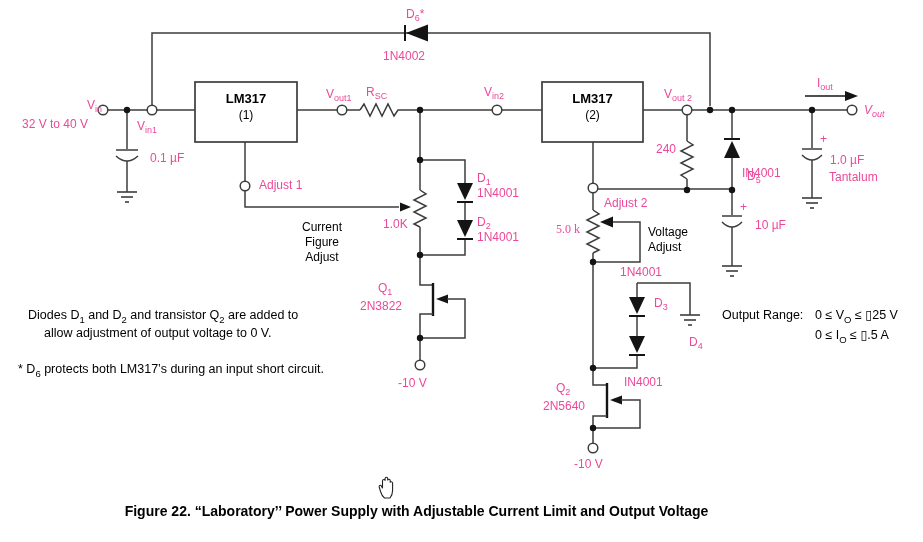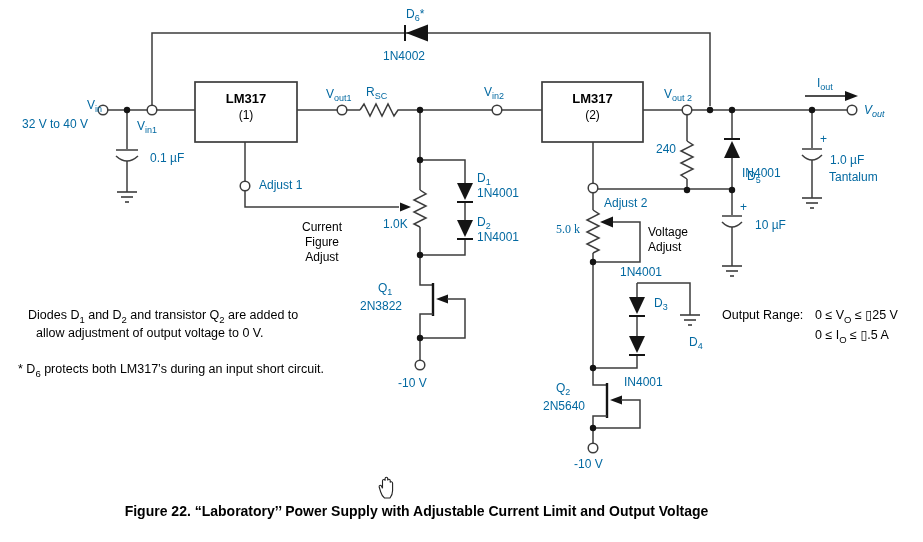--- a/index.html
+++ b/index.html
@@ -1,19 +1,19 @@
 <!DOCTYPE html>
 <html><head>
 <meta charset="utf-8">
 <style>
   html,body{margin:0;padding:0;background:#fff;}
   #stage{position:relative;width:923px;height:542px;background:#fff;overflow:hidden;
          font-family:"Liberation Sans","DejaVu Sans",sans-serif;color:#000;}
   #wires{position:absolute;left:0;top:0;z-index:1;}
-  .lbl{position:absolute;z-index:2;font-size:12px;line-height:14px;white-space:nowrap;color:#0369a1;}
+  .lbl{position:absolute;z-index:2;font-size:12px;line-height:14px;white-space:nowrap;color:#ec4899;}
   .lbl sub{font-size:9px;line-height:0;}
   .boxlbl{position:absolute;z-index:2;text-align:center;}
   .boxlbl .l1{font-weight:bold;font-size:13px;line-height:16px;}
   .boxlbl .l2{font-size:12px;line-height:16px;}
   .stack{position:absolute;z-index:2;font-size:12px;}
   .stack div{line-height:15px;}
   .note{position:absolute;z-index:2;font-size:12.5px;line-height:17px;white-space:nowrap;}
   .note sub{font-size:9.5px;line-height:0;}
   #caption{position:absolute;left:0;top:503px;width:833px;text-align:center;z-index:2;
            font-weight:bold;font-size:14px;}
@@ -263,21 +263,21 @@
   <div class="lbl" style="left:620px;top:265px;">1N4001</div>
   <div class="lbl" style="left:654px;top:296px;">D<sub>3</sub></div>
   <div class="lbl" style="left:654px;top:335px;margin-left:35px;">D<sub>4</sub></div>
 
   <div class="lbl" style="left:556px;top:381px;">Q<sub>2</sub></div>
   <div class="lbl" style="left:543px;top:399px;">2N5640</div>
   <div class="lbl" style="left:624px;top:375px;">IN4001</div>
   <div class="lbl" style="left:574px;top:457px;">-10 V</div>
 
   <div class="note" style="left:28px;top:307px;">Diodes D<sub>1</sub> and D<sub>2</sub> and transistor Q<sub>2</sub> are added to</div>
-  <div class="note" style="left:36px;top:325px;text-align:center;">allow adjustment of output voltage to 0 V.</div>
+  <div class="note" style="left:44px;top:325px;text-align:center;">allow adjustment of output voltage to 0 V.</div>
   <div class="note" style="left:18px;top:361px;">* D<sub>6</sub> protects both LM317’s during an input short circuit.</div>
 
   <div class="note" style="left:722px;top:307px;">Output Range:</div>
   <div class="note" style="left:815px;top:307px;">0 ≤ V<sub>O</sub> ≤ ▯25 V</div>
   <div class="note" style="left:815px;top:327px;">0 ≤ I<sub>O</sub> ≤ ▯.5 A</div>
 
   <div id="caption">Figure 22. “Laboratory’’ Power Supply with Adjustable Current Limit and Output Voltage</div>
 </div>
 
 </body></html>

